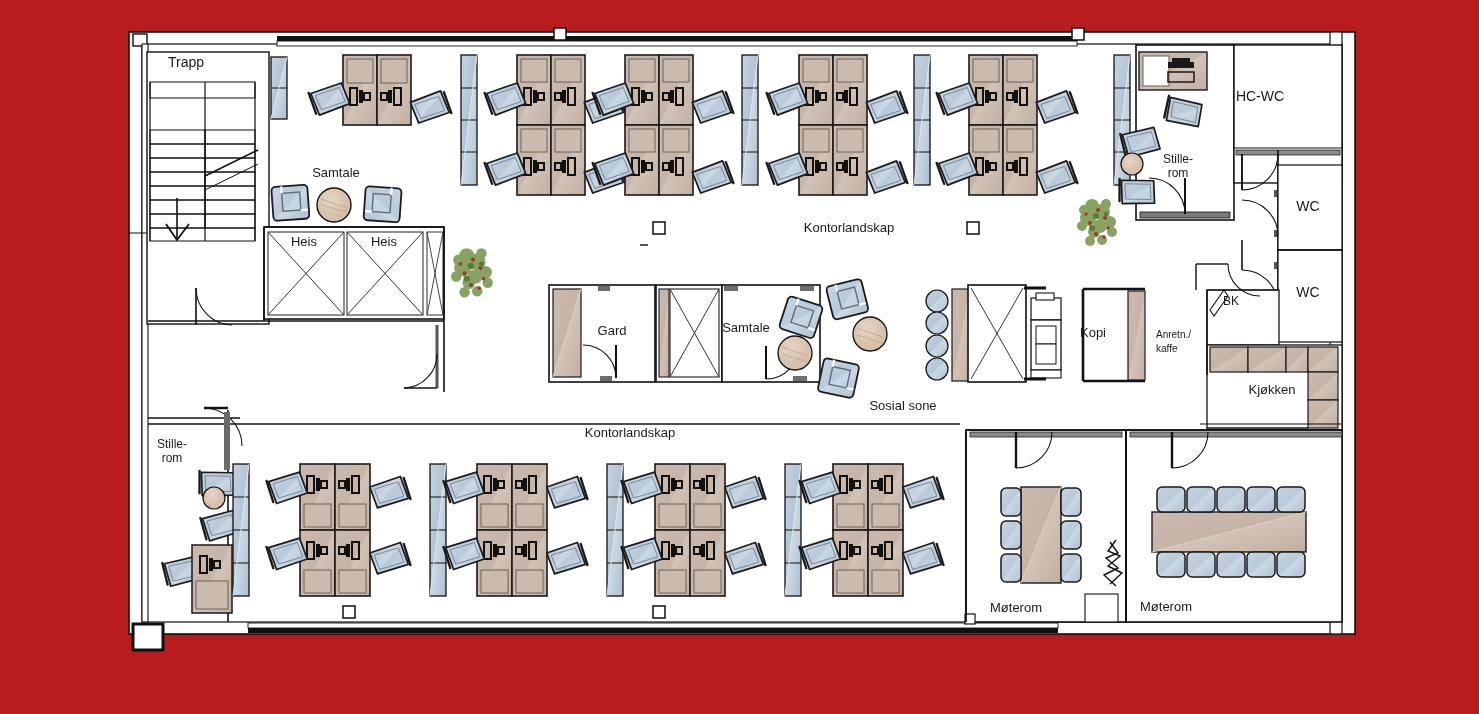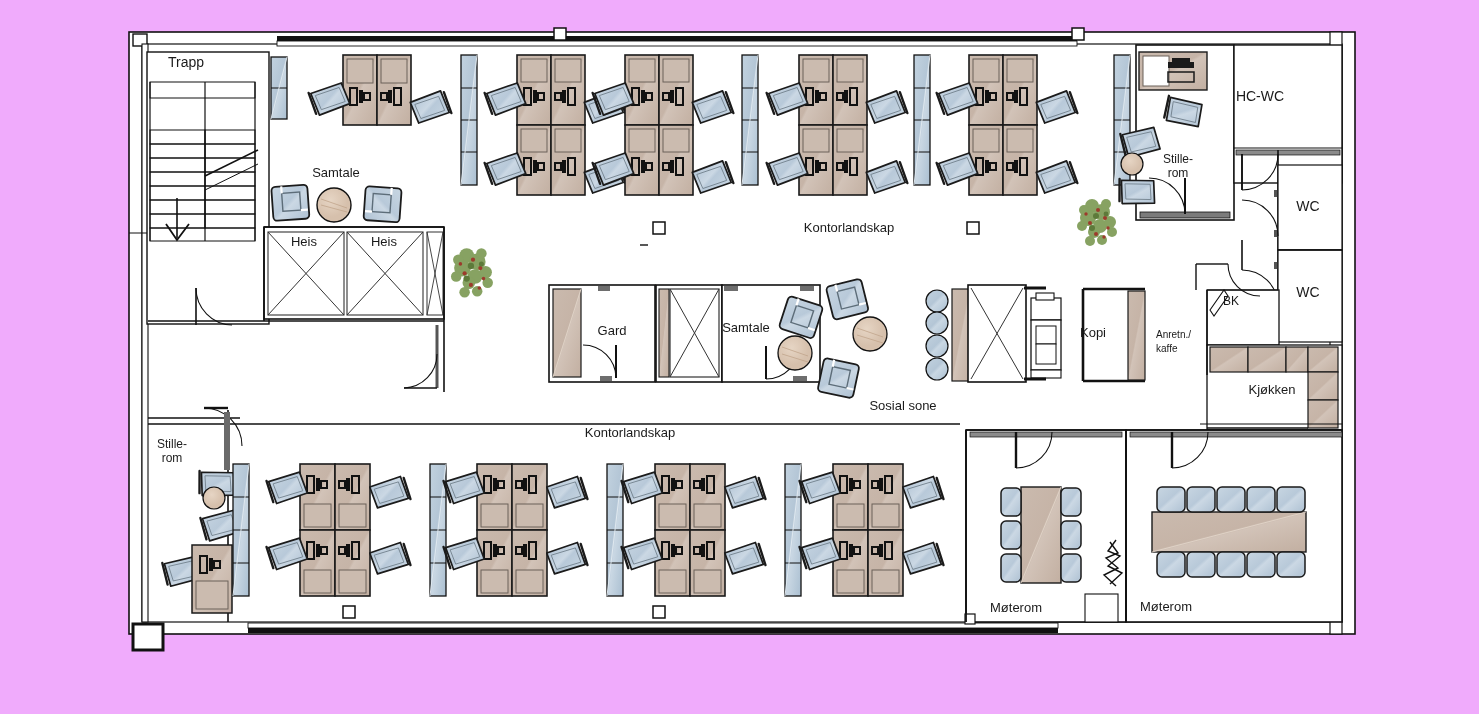--- a/index.html
+++ b/index.html
@@ -1,17 +1,17 @@
 <!DOCTYPE html>
 <html><head>
 <meta charset="utf-8">
 <style>
   html,body{margin:0;padding:0;background:#ffffff;}
   body{width:1479px;height:714px;font-family:"Liberation Sans",sans-serif;overflow:hidden;}
-  #plan-root{position:relative;width:1479px;height:714px;background:#f0abfc;}
+  #plan-root{position:relative;width:1479px;height:714px;background:#b91c1c;}
   svg{display:block;}
   text{font-family:"Liberation Sans",sans-serif;fill:#1a1a1a;}
 </style>
 </head>
 <body>
 
 <div id="plan-root">
   <svg id="plan-svg" width="1479" height="714" viewBox="0 0 1479 714">
     <defs>
 

